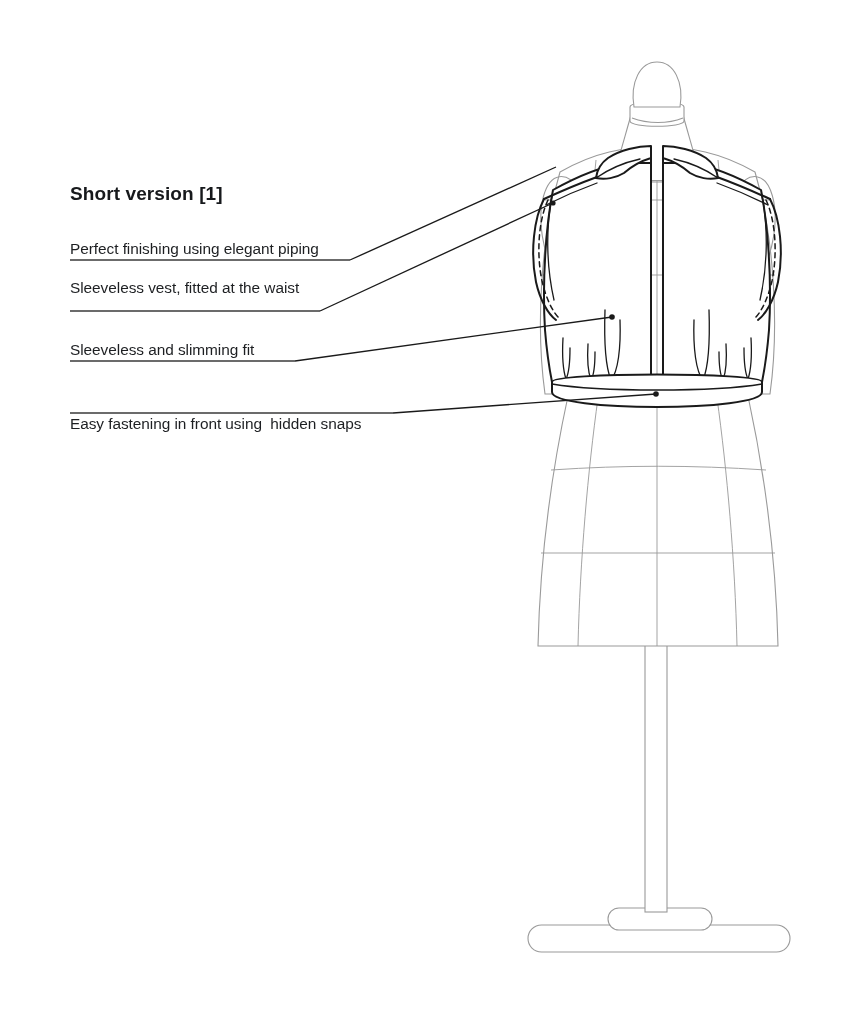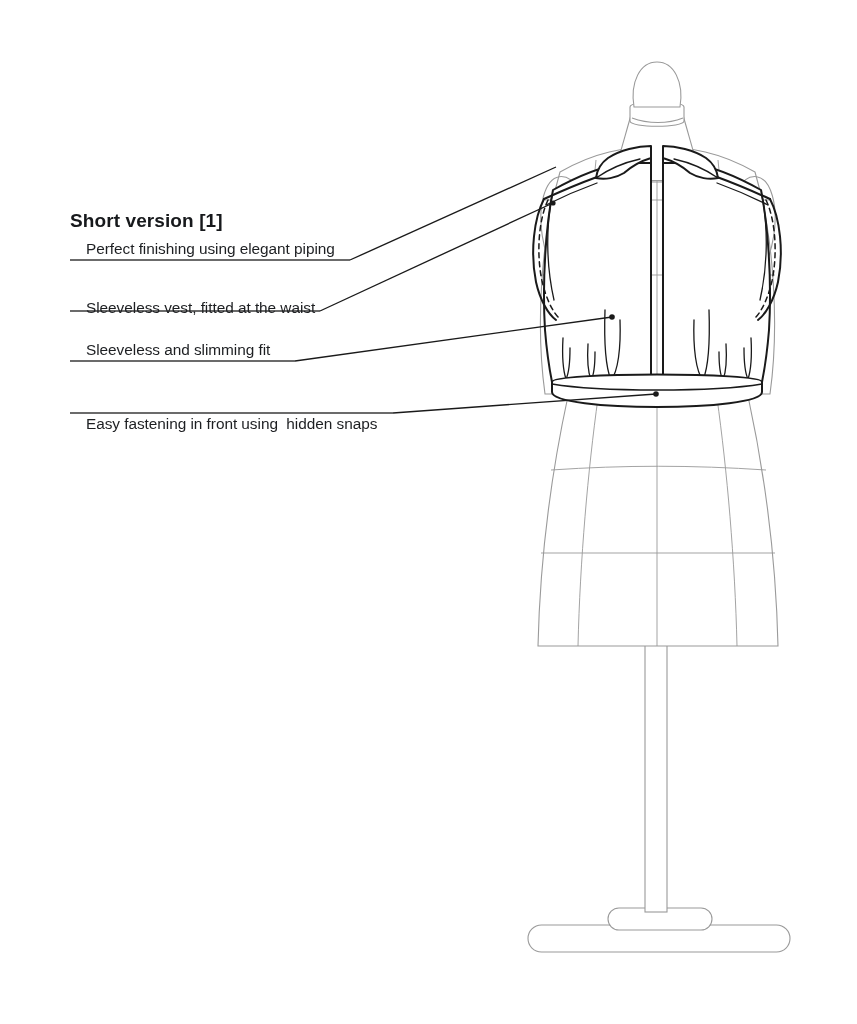--- a/index.html
+++ b/index.html
@@ -39,39 +39,37 @@
   }
   .callout-title {
     position: absolute;
     left: 70px;
     top: 183px;
     font-size: 19px;
     font-weight: bold;
     letter-spacing: 0.1px;
     color: #17191c;
     white-space: nowrap;
-    margin-top: 27px;
   }
   .callout-item {
     position: absolute;
     left: 70px;
     white-space: nowrap;
-    margin-left: 16px;
   }
   .callout-label {
     display: block;
     font-size: 15.4px;
     font-weight: normal;
     color: #1d1f22;
     letter-spacing: -0.05px;
     line-height: 1;
     white-space: pre;
   }
   .callout-item.i0 { top: 241px; }
-  .callout-item.i1 { top: 300px; }
+  .callout-item.i1 { top: 280px; }
   .callout-item.i2 { top: 342px; }
   .callout-item.i3 { top: 416px; }
 </style>
 </head>
 <body>
 
 <div class="page">
 
   <div class="figure-layer">
     <svg viewBox="0 0 857 1024" xmlns="http://www.w3.org/2000/svg">

